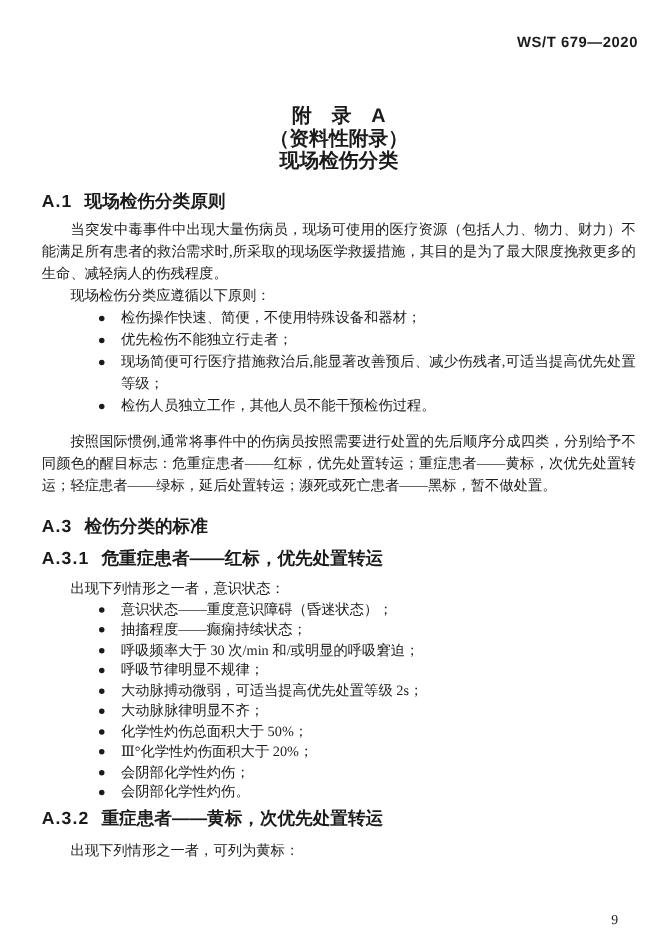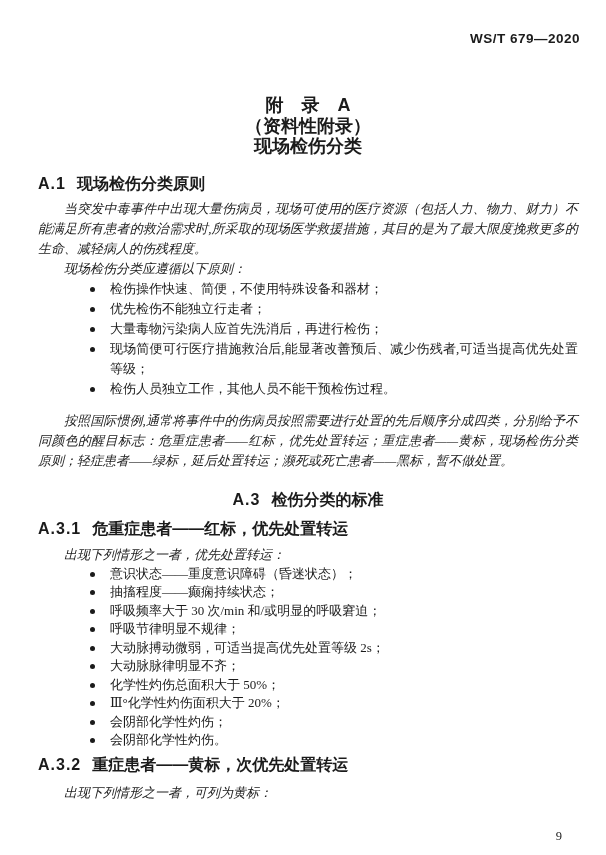--- a/index.html
+++ b/index.html
@@ -45,30 +45,30 @@
     font-family: "Liberation Sans", "DejaVu Sans", sans-serif;
     font-weight: bold;
     font-size: 16px;
     line-height: 19px;
     margin: 0;
   }
   .h .hnum { margin-right: 11px; letter-spacing: 1px; }
 
   .h-a1  { margin-top: 17px; }
   .h-a2  { margin-top: 9px; }
-  .h-a3  { margin-top: 19px; text-align: center; }
+  .h-a3  { margin-top: 19px; }
   .h-a31 { margin-top: 10px; }
   .h-a32 { margin-top: 5px; }
 
   .para {
     margin: 0;
     line-height: 20px;
     text-align: justify;
   }
-  .indent { text-indent: 26px; font-style: italic; }
+  .indent { text-indent: 26px; }
 
   .p-a1 { margin-top: 6px; }
   .p-a2 { margin-top: 12px; }
   .p-intro  { margin-top: 7px; }
   .p-intro2 { margin-top: 9px; }
 
   ul.bullets {
     margin: 0;
     padding: 0;
     list-style: none;
@@ -116,33 +116,32 @@
     </div>
 
     <h2 class="h h-a1"><span class="hnum">A.1</span><span>现场检伤分类原则</span></h2>
 
     <p class="para indent p-a1">当突发中毒事件中出现大量伤病员，现场可使用的医疗资源（包括人力、物力、财力）不能满足所有患者的救治需求时,所采取的现场医学救援措施，其目的是为了最大限度挽救更多的生命、减轻病人的伤残程度。</p>
     <p class="para indent">现场检伤分类应遵循以下原则：</p>
 
     <ul class="bullets">
       <li>检伤操作快速、简便，不使用特殊设备和器材；</li>
       <li>优先检伤不能独立行走者；</li>
-      <li>大量毒物污染病人应首先洗消后，再进行检伤；</li>
       <li>现场简便可行医疗措施救治后,能显著改善预后、减少伤残者,可适当提高优先处置等级；</li>
       <li>检伤人员独立工作，其他人员不能干预检伤过程。</li>
     </ul>
 
 
-    <p class="para indent p-a2">按照国际惯例,通常将事件中的伤病员按照需要进行处置的先后顺序分成四类，分别给予不同颜色的醒目标志：危重症患者——红标，优先处置转运；重症患者——黄标，现场检伤分类原则；轻症患者——绿标，延后处置转运；濒死或死亡患者——黑标，暂不做处置。</p>
+    <p class="para indent p-a2">按照国际惯例,通常将事件中的伤病员按照需要进行处置的先后顺序分成四类，分别给予不同颜色的醒目标志：危重症患者——红标，优先处置转运；重症患者——黄标，次优先处置转运；轻症患者——绿标，延后处置转运；濒死或死亡患者——黑标，暂不做处置。</p>
 
     <h2 class="h h-a3"><span class="hnum">A.3</span><span>检伤分类的标准</span></h2>
 
     <h3 class="h h-a31"><span class="hnum">A.3.1</span><span>危重症患者——红标，优先处置转运</span></h3>
 
-    <p class="para indent p-intro">出现下列情形之一者，优先处置转运：</p>
+    <p class="para indent p-intro">出现下列情形之一者，意识状态：</p>
 
     <ul class="bullets tight">
       <li>意识状态——重度意识障碍（昏迷状态）；</li>
       <li>抽搐程度——癫痫持续状态；</li>
       <li>呼吸频率大于 30 次/min 和/或明显的呼吸窘迫；</li>
       <li>呼吸节律明显不规律；</li>
       <li>大动脉搏动微弱，可适当提高优先处置等级 2s；</li>
       <li>大动脉脉律明显不齐；</li>
       <li>化学性灼伤总面积大于 50%；</li>
       <li>Ⅲ°化学性灼伤面积大于 20%；</li>

